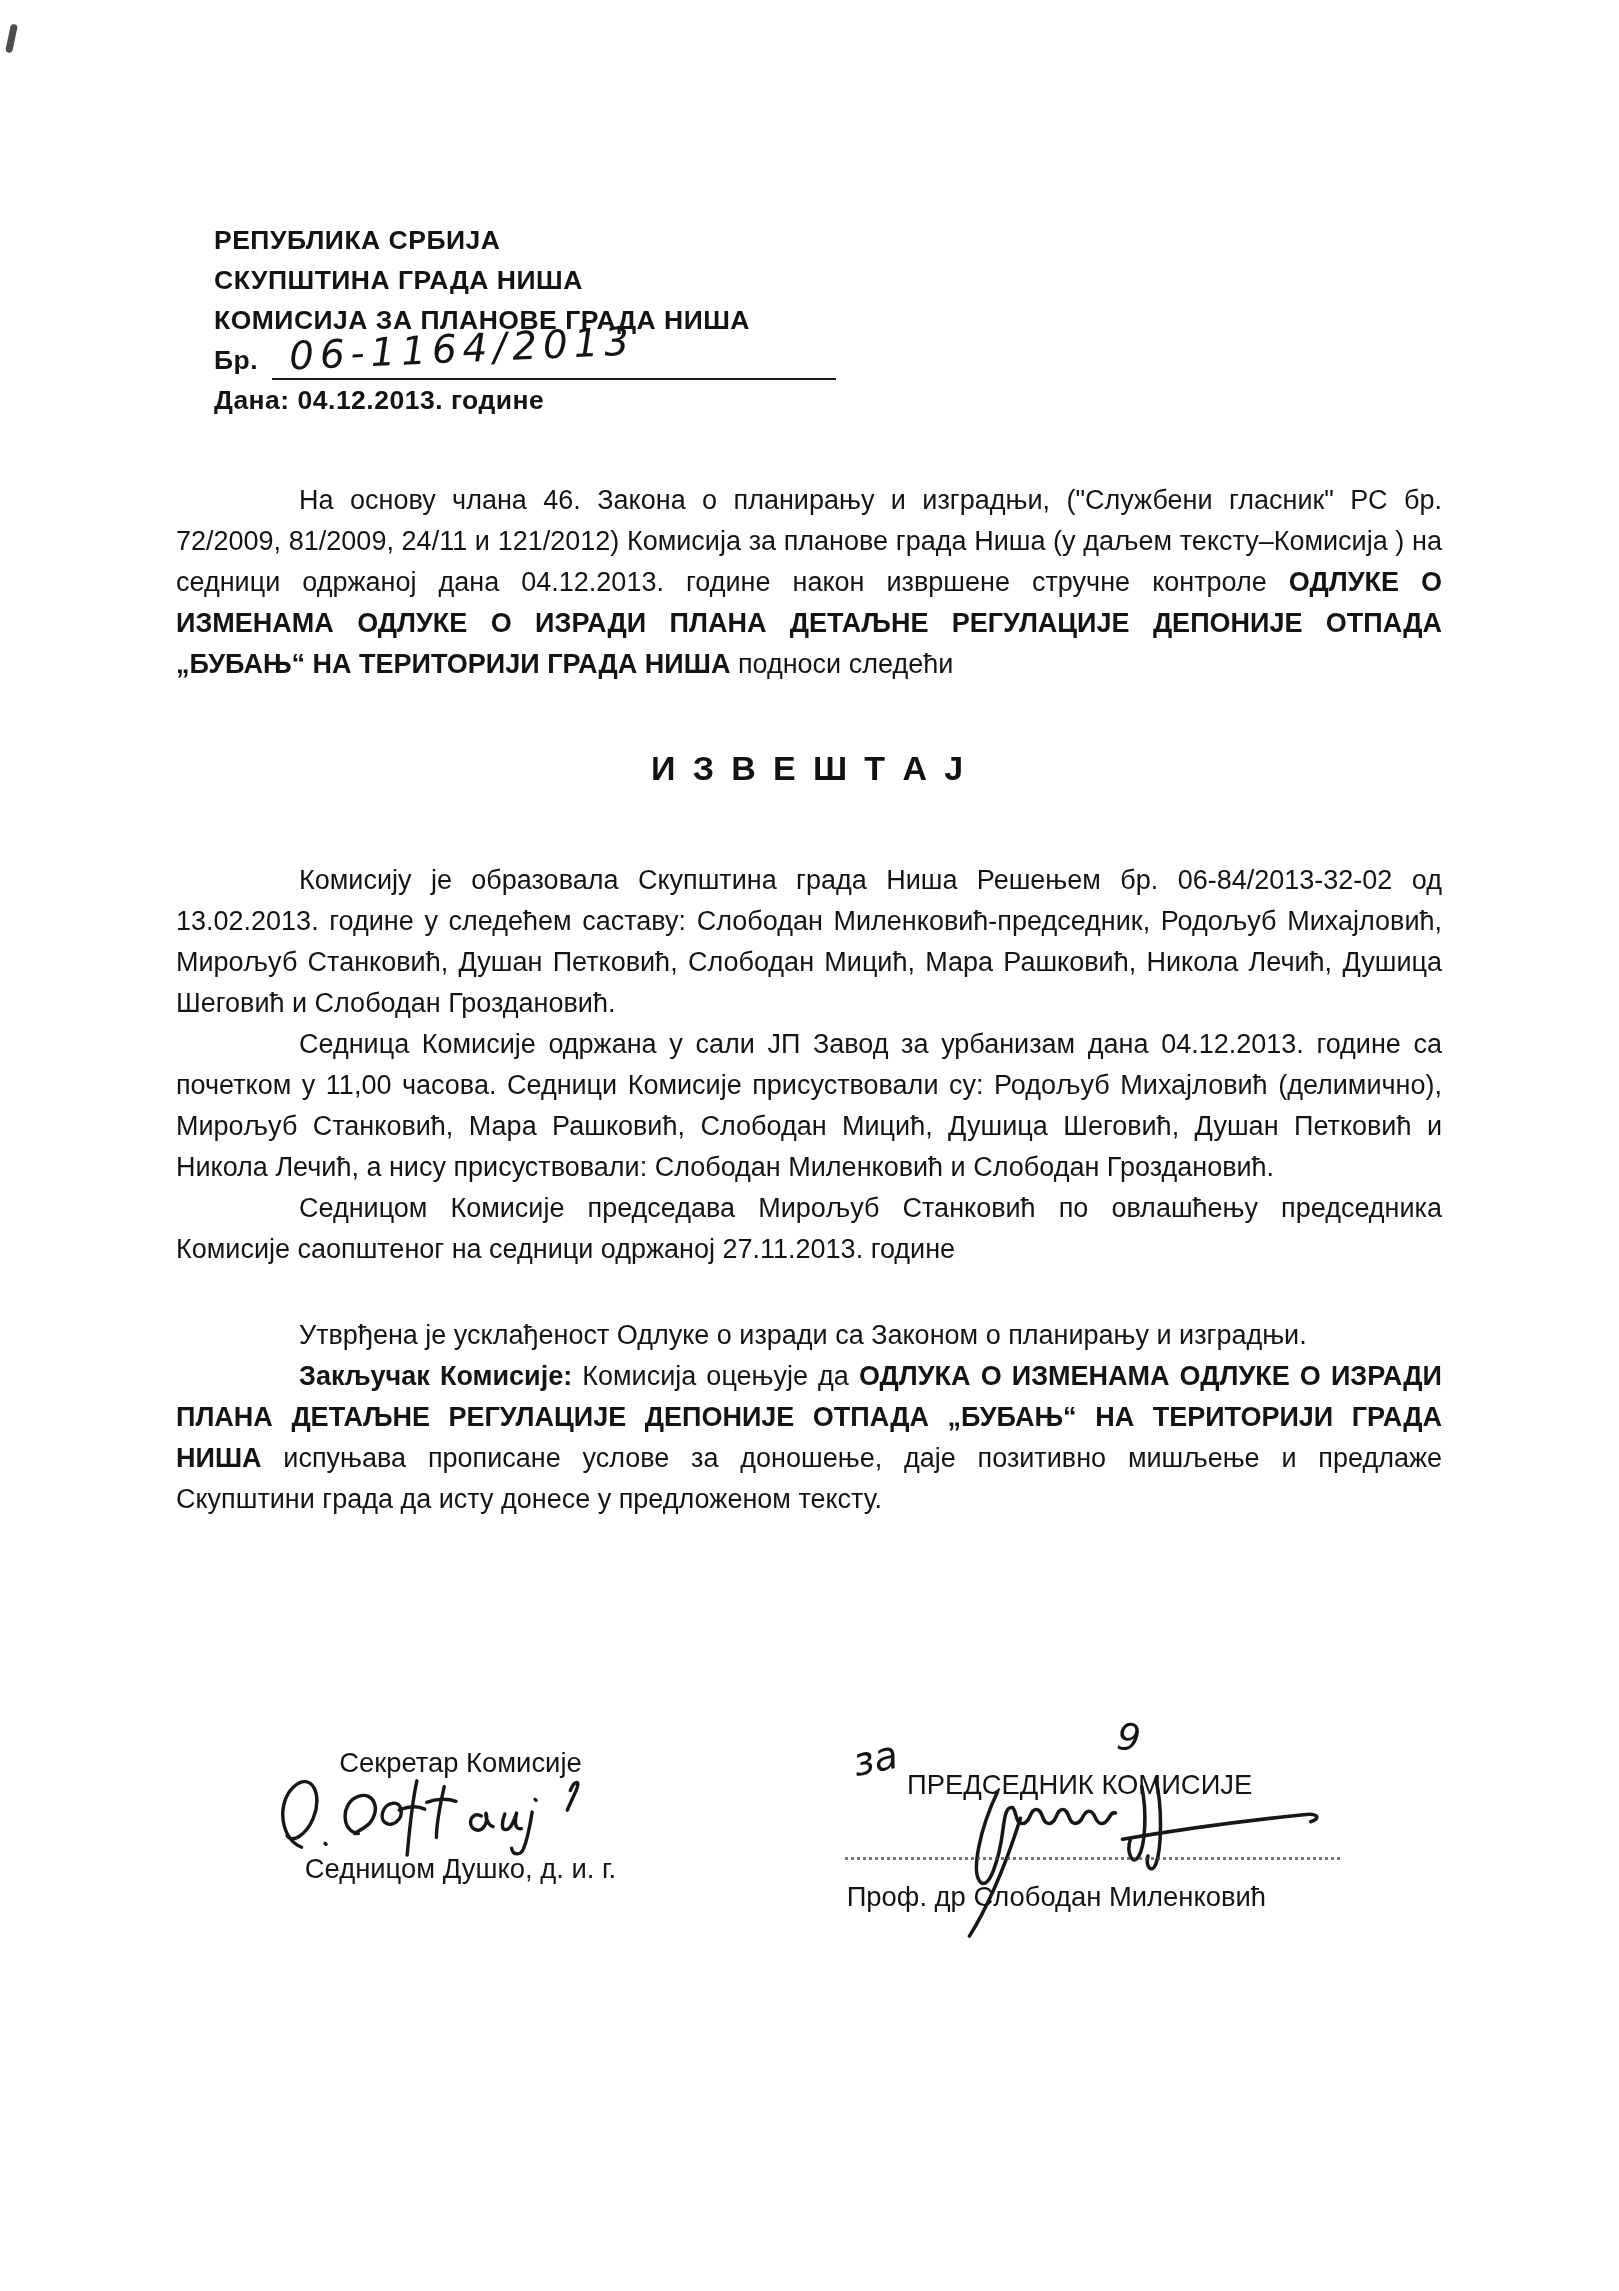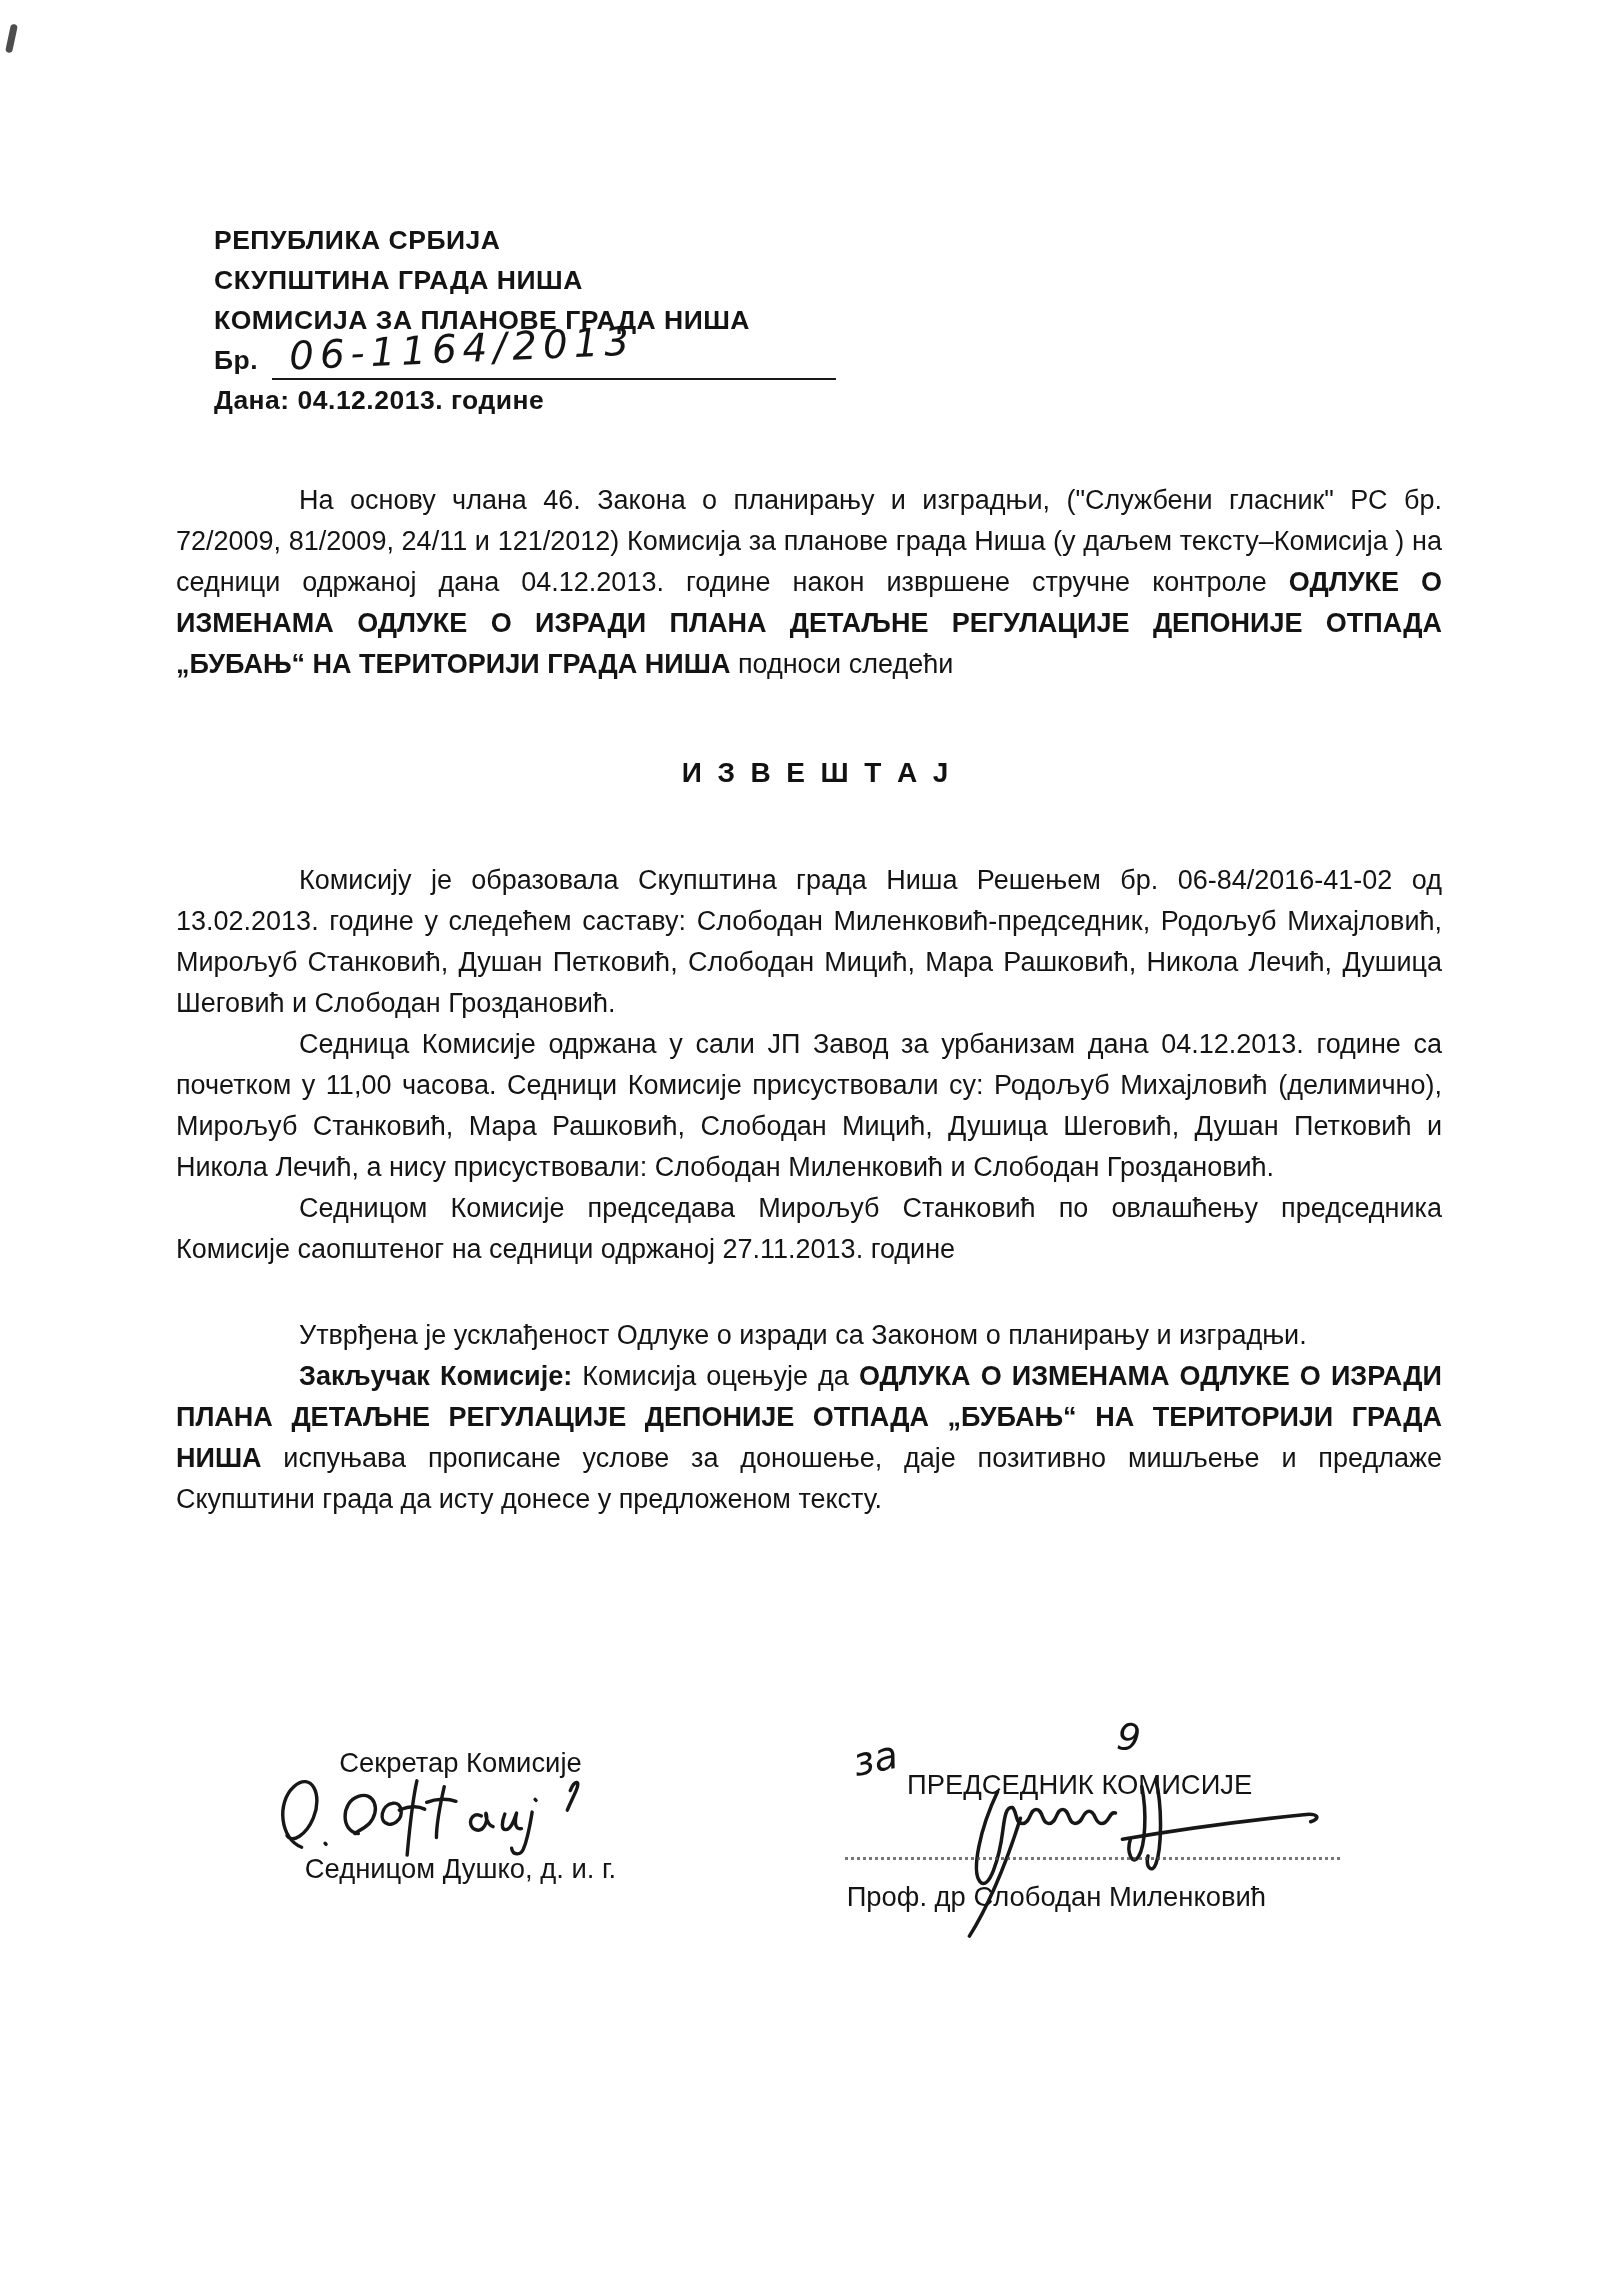--- a/index.html
+++ b/index.html
@@ -78,23 +78,23 @@
     margin: 0;
     text-indent: 123px;
     text-align: justify;
   }
   .b { font-weight: bold; }
   .doc-title {
     position: absolute;
     left: 176px;
     top: 749px;
     width: 1266px;
-    margin: 8px;
+    margin: 0;
     text-align: center;
-    font-size: 28px;
+    font-size: 34px;
     font-weight: bold;
     letter-spacing: 3.9px;
     color: #121212;
   }
   .sig-left {
     position: absolute;
     left: 245px;
     top: 1747px;
     width: 431px;
     height: 167px;
@@ -154,21 +154,21 @@
     <div>Дана: 04.12.2013. године</div>
   </div>
 
   <div class="body-group group-intro">
       <p class="para"><span>На основу члана  46. Закона о планирању и изградњи, ("Службени гласник" РС бр. 72/2009, 81/2009, 24/11 и 121/2012) Комисија за планове града Ниша (у даљем тексту–Комисија ) на седници одржаној дана 04.12.2013. године након извршене стручне контроле </span><span class="b">ОДЛУКЕ О ИЗМЕНАМА ОДЛУКЕ О ИЗРАДИ ПЛАНА ДЕТАЉНЕ РЕГУЛАЦИЈЕ ДЕПОНИЈЕ ОТПАДА „БУБАЊ“ НА ТЕРИТОРИЈИ ГРАДА НИША</span><span> подноси следећи</span></p>
     </div>
 
   <h1 class="doc-title">И З В Е Ш Т А Ј</h1>
 
   <div class="body-group group-main">
-      <p class="para"><span>Комисију је образовала Скупштина града Ниша Решењем бр. 06-84/2016-41-02 од 13.02.2013. године у следећем саставу: Слободан Миленковић-председник, Родољуб Михајловић, Мирољуб Станковић, Душан Петковић, Слободан Мицић, Мара Рашковић, Никола Лечић, Душица Шеговић и Слободан Гроздановић.</span></p>
+      <p class="para"><span>Комисију је образовала Скупштина града Ниша Решењем бр. 06-84/2013-32-02 од 13.02.2013. године у следећем саставу: Слободан Миленковић-председник, Родољуб Михајловић, Мирољуб Станковић, Душан Петковић, Слободан Мицић, Мара Рашковић, Никола Лечић, Душица Шеговић и Слободан Гроздановић.</span></p>
       <p class="para"><span>Седница Комисије одржана у сали ЈП Завод за урбанизам дана 04.12.2013. године са почетком у 11,00 часова. Седници Комисије присуствовали су: Родољуб Михајловић (делимично), Мирољуб Станковић, Мара Рашковић, Слободан Мицић, Душица Шеговић, Душан Петковић и Никола Лечић, а нису присуствовали: Слободан Миленковић и Слободан Гроздановић.</span></p>
       <p class="para"><span>Седницом Комисије председава Мирољуб Станковић по овлашћењу председника Комисије саопштеног на седници одржаној 27.11.2013. године</span></p>
     </div>
 
   <div class="body-group group-conclusion">
       <p class="para"><span>Утврђена је усклађеност Одлуке о изради са Законом о планирању и изградњи.</span></p>
       <p class="para"><span class="b">Закључак Комисије:</span><span> Комисија оцењује да </span><span class="b">ОДЛУКА О ИЗМЕНАМА ОДЛУКЕ О ИЗРАДИ ПЛАНА ДЕТАЉНЕ РЕГУЛАЦИЈЕ ДЕПОНИЈЕ ОТПАДА „БУБАЊ“ НА ТЕРИТОРИЈИ ГРАДА НИША</span><span> испуњава прописане услове за доношење, даје позитивно мишљење и предлаже Скупштини града да исту донесе у предложеном тексту.</span></p>
     </div>
 
   <div class="sig-left">

